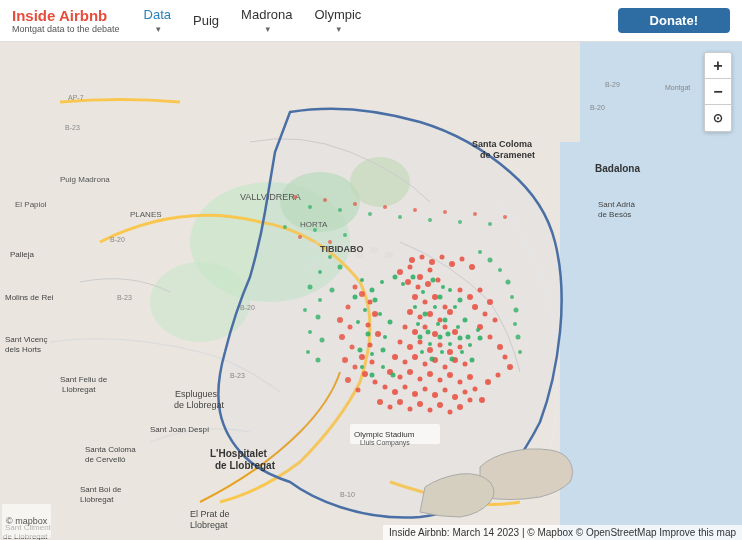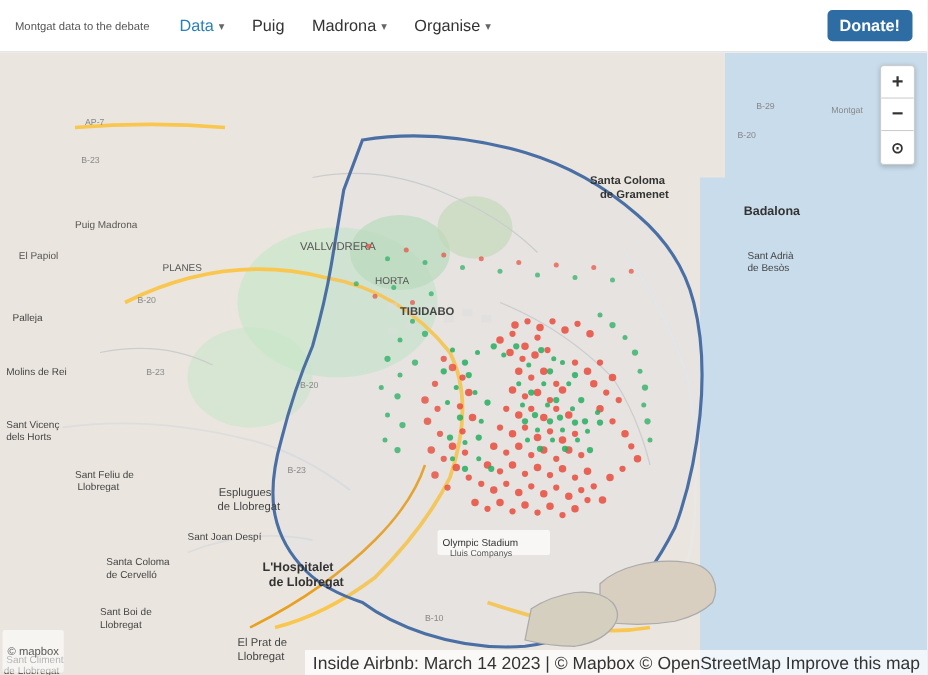--- a/index.html
+++ b/index.html
@@ -34,34 +34,35 @@
     .nav-item {
       display: flex;
       align-items: center;
       gap: 2px;
       padding: 4px 8px;
       font-size: 13px;
       color: #333;
       cursor: pointer;
       border-radius: 3px;
       white-space: nowrap;
+      flex-direction: column;
     }
     .nav-item .caret {
       font-size: 9px;
       color: #666;
       margin-left: 2px;
     }
     .nav-item.active-blue { color: #2980b9; }
     .donate-btn {
       margin-left: auto;
       background: #2e6da4;
       color: #fff;
       border: none;
       border-radius: 4px;
-      padding: 5px 10px;
+      padding: 5px 32px;
       font-size: 13px;
       font-weight: 600;
       cursor: pointer;
     }
 
     
     #map-container {
       position: relative;
       width: 742px;
       height: 498px;
@@ -104,21 +105,21 @@
       line-height: 1;
     }
     .map-ctrl-btn:last-child { border-bottom: none; }
 
     
     .map-attribution {
       position: absolute;
       bottom: 0;
       right: 0;
       background: rgba(255,255,255,0.75);
-      font-size: 14px;
+      font-size: 10px;
       color: #333;
       padding: 2px 6px;
     }
 
     
     .mapbox-logo {
       position: absolute;
       bottom: 2px;
       left: 2px;
       font-size: 9px;
@@ -126,39 +127,40 @@
       background: rgba(255,255,255,0.6);
       padding: 12px 4px;
       border-radius: 2px;
     }
   </style>
 </head>
 <body>
 
 <nav id="navbar">
   <div class="brand-logo">
+    <span class="brand-name">Inside Airbnb</span>
     <span class="brand-subtitle">Montgat data to the debate</span>
   </div>
 
   <div class="nav-item active-blue">
     <span>Data</span>
     <span class="caret">▾</span>
   </div>
 
   <div class="nav-item">
     <span>Puig</span>
   </div>
 
   <div class="nav-item">
     <span>Madrona</span>
     <span class="caret">▾</span>
   </div>
 
   <div class="nav-item">
-    <span>Organise</span>
+    <span>Olympic</span>
     <span class="caret">▾</span>
   </div>
 
   <button class="donate-btn">Donate!</button>
 </nav>
 
 <div id="map-container">
   <svg id="map-svg" viewBox="0 0 742 498" xmlns="http://www.w3.org/2000/svg">
 
     <rect width="742" height="498" fill="#c8dceb"></rect>

